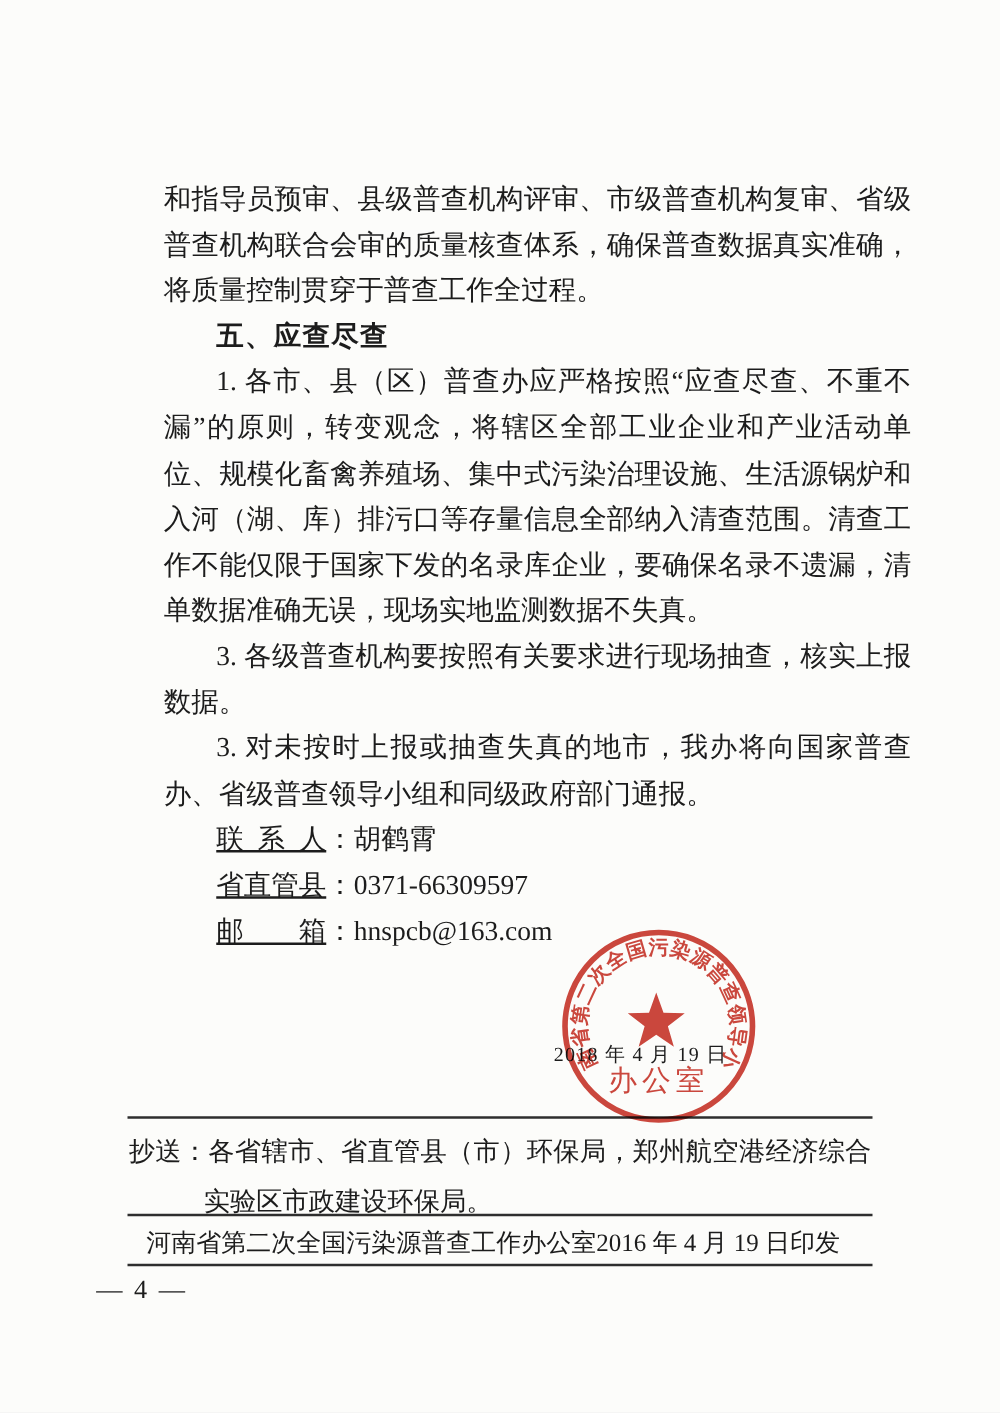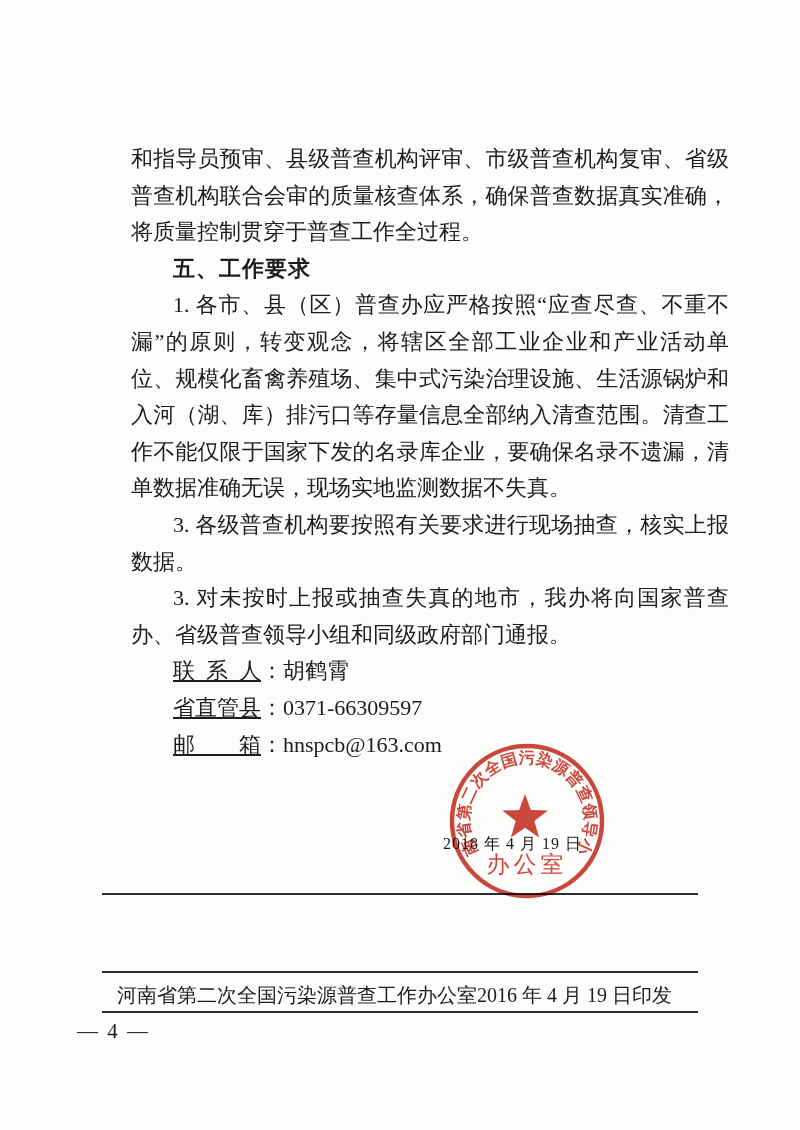--- a/index.html
+++ b/index.html
@@ -107,21 +107,21 @@
     letter-spacing: 2px;
   }
 </style>
 </head>
 <body>
 
 <div class="page">
 
   <div class="content">
     <p>和指导员预审、县级普查机构评审、市级普查机构复审、省级普查机构联合会审的质量核查体系，确保普查数据真实准确，将质量控制贯穿于普查工作全过程。</p>
-    <p class="section-heading">五、工作要求</p>
+    <p class="section-heading">五、应查尽查</p>
     <p class="para-indent">1. 各市、县（区）普查办应严格按照“应查尽查、不重不漏”的原则，转变观念，将辖区全部工业企业和产业活动单位、规模化畜禽养殖场、集中式污染治理设施、生活源锅炉和入河（湖、库）排污口等存量信息全部纳入清查范围。清查工作不能仅限于国家下发的名录库企业，要确保名录不遗漏，清单数据准确无误，现场实地监测数据不失真。</p>
     <p class="para-indent">3. 各级普查机构要按照有关要求进行现场抽查，核实上报数据。</p>
     <p class="para-indent">3. 对未按时上报或抽查失真的地市，我办将向国家普查办、省级普查领导小组和同级政府部门通报。</p>
 
     <div class="contacts">
       <div class="contact-row">
         <span class="clabel">联系人</span><span>：</span><span>胡鹤霄</span>
       </div>
       <div class="contact-row">
         <span class="clabel">省直管县</span><span>：</span><span>0371-66309597</span>
@@ -139,20 +139,23 @@
     <path id="sealArc" d="M 35.6,117.3 A 58,58 0 1 1 124.4,117.3" fill="none"></path>
     <text font-size="16" fill="#c9382d" letter-spacing="0.5" font-family="Liberation Serif, DejaVu Serif, serif" font-weight="bold">
       <textPath href="#sealArc" startOffset="50%" text-anchor="middle">河南省第二次全国污染源普查领导小组</textPath>
     </text>
     <polygon fill="#c9382d" points="78,53 83.8,69.1 100.8,69.6 87.3,80 92.1,96.4 78,86.8 63.9,96.4 68.7,80 55.2,69.6 72.2,69.1"></polygon>
     <text x="80" y="131" text-anchor="middle" font-size="23" letter-spacing="4" fill="#c9382d" font-family="Liberation Serif, DejaVu Serif, serif">办公室</text>
   </svg>
 
   <div class="rule rule-top"></div>
 
+  <div class="cc-block">
+    <span>抄送：</span><span>各省辖市、省直管县（市）环保局，郑州航空港经济综合实验区市政建设环保局。</span>
+  </div>
 
   <div class="rule rule-mid"></div>
 
   <div class="issuer-row">
     <span>河南省第二次全国污染源普查工作办公室</span>
     <span>2016 年 4 月 19 日印发</span>
   </div>
 
   <div class="rule rule-bottom"></div>
 

